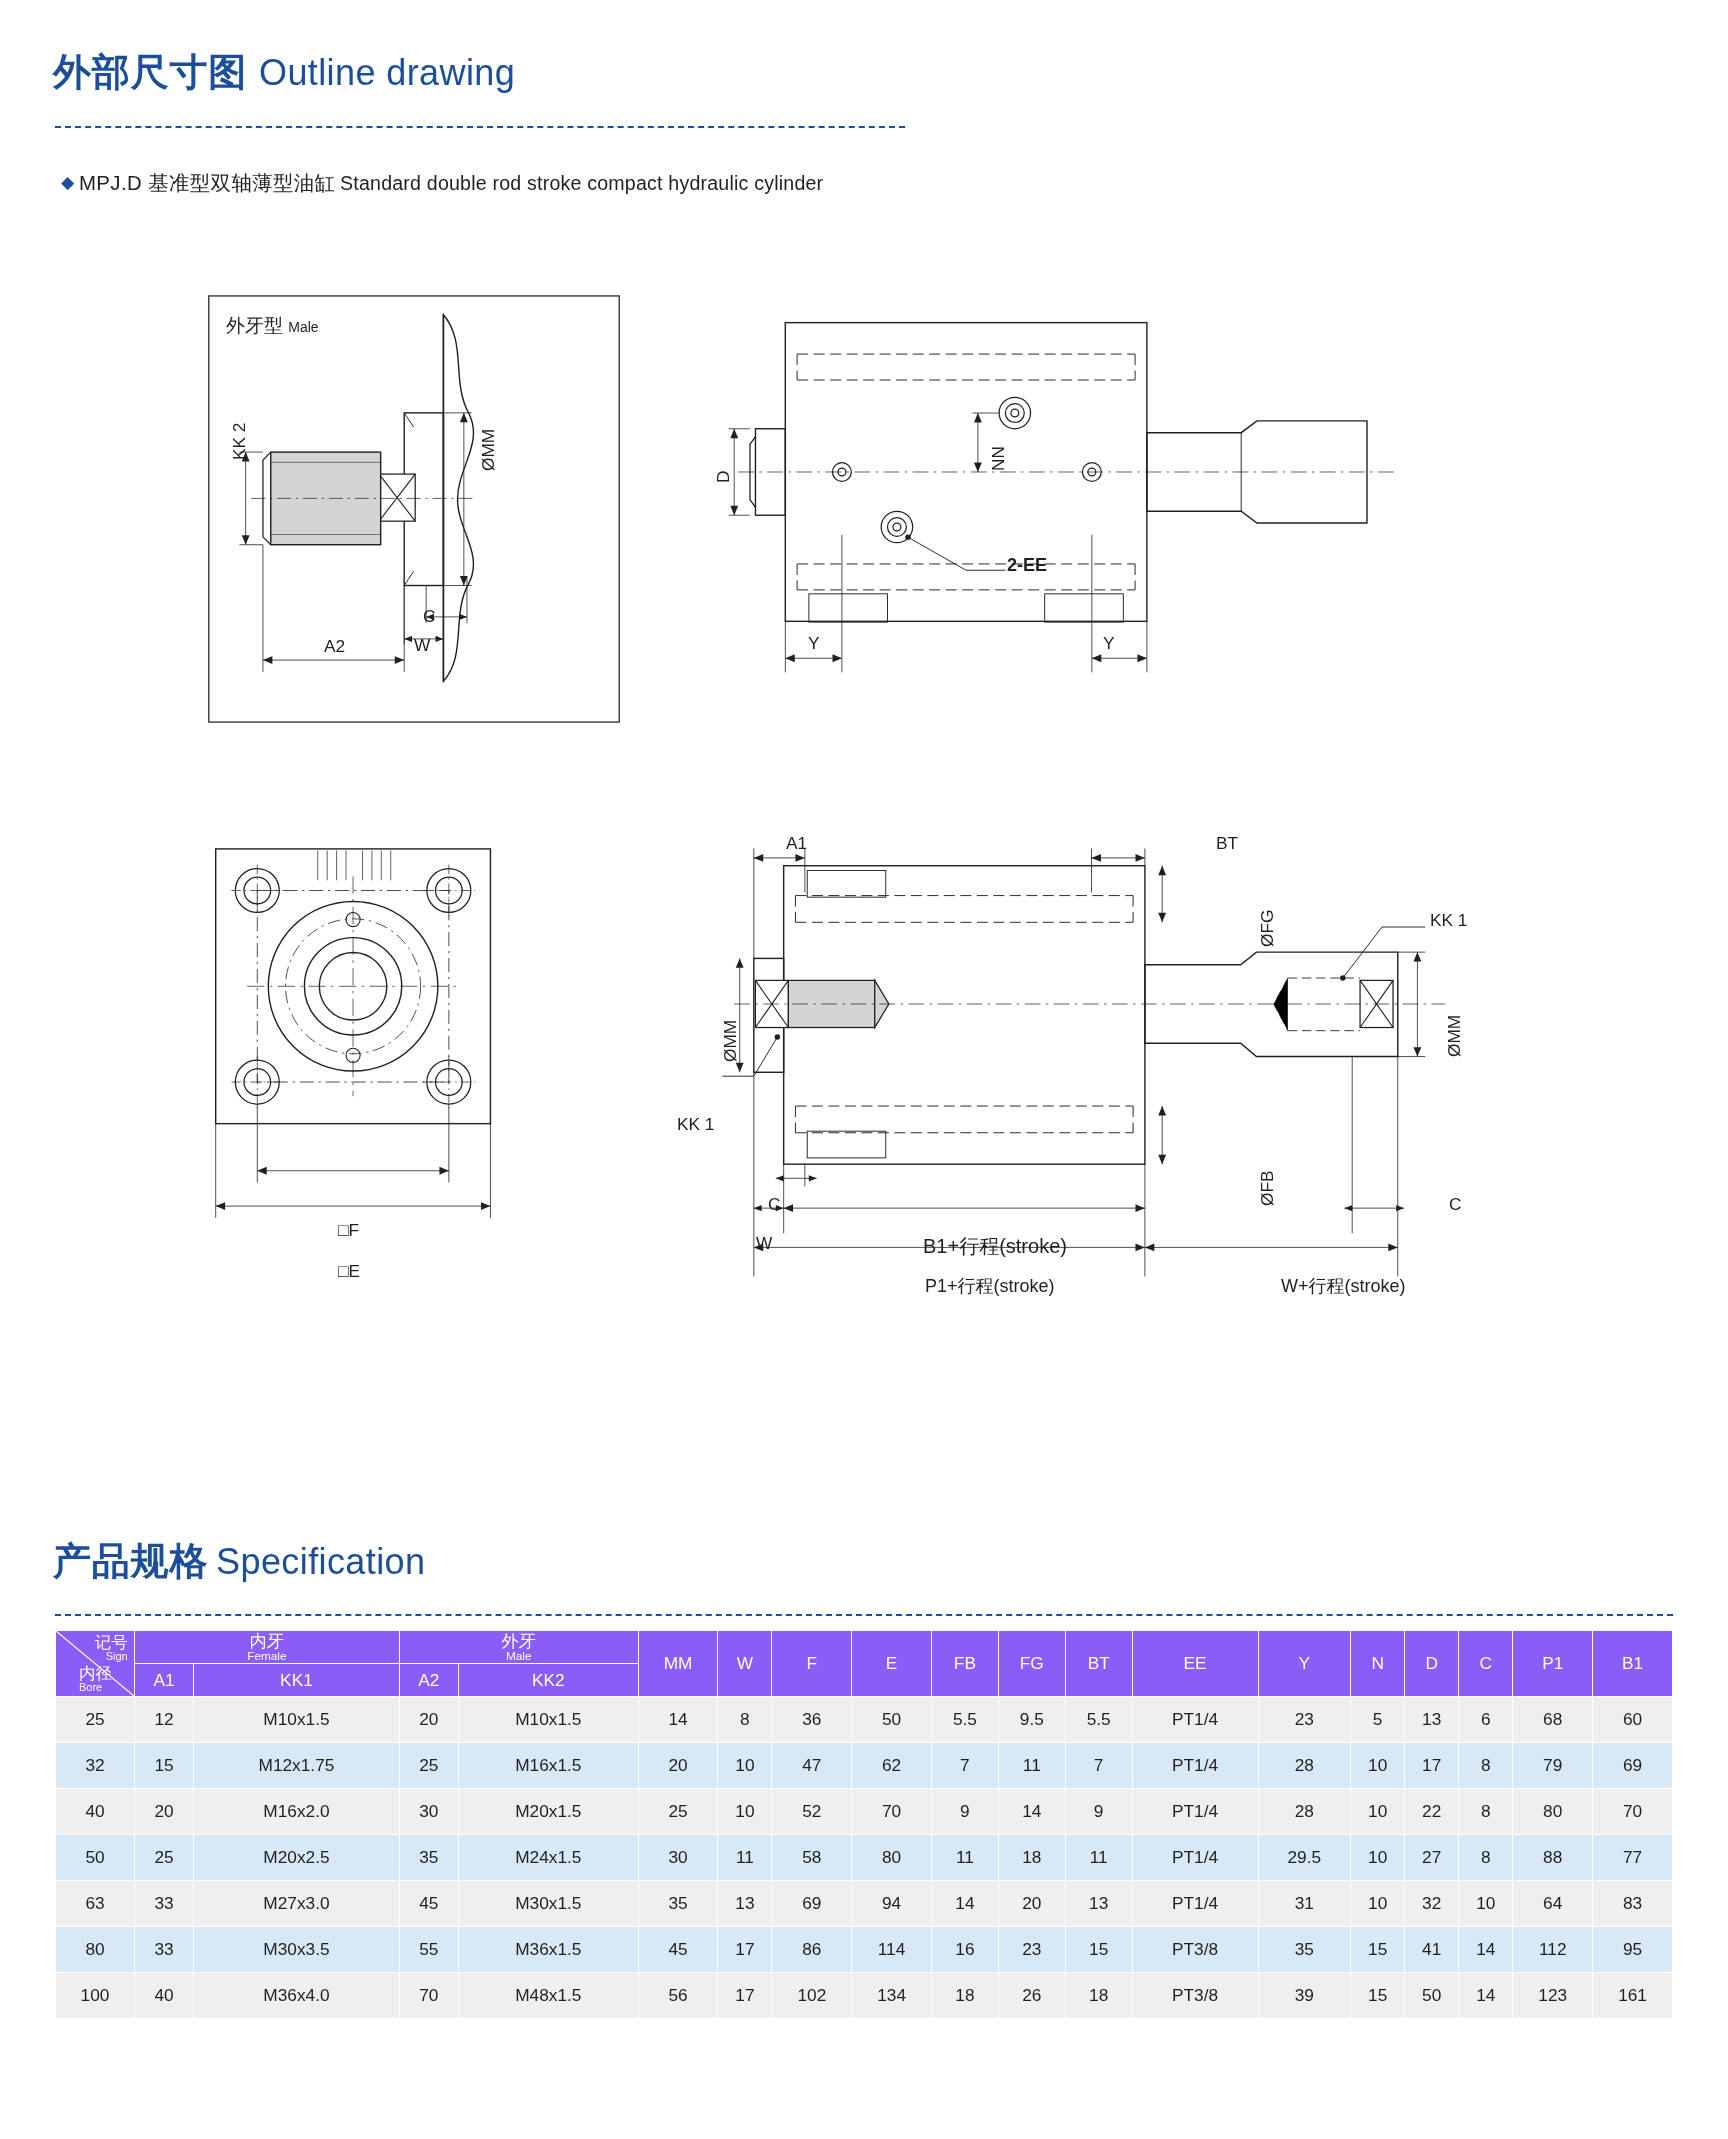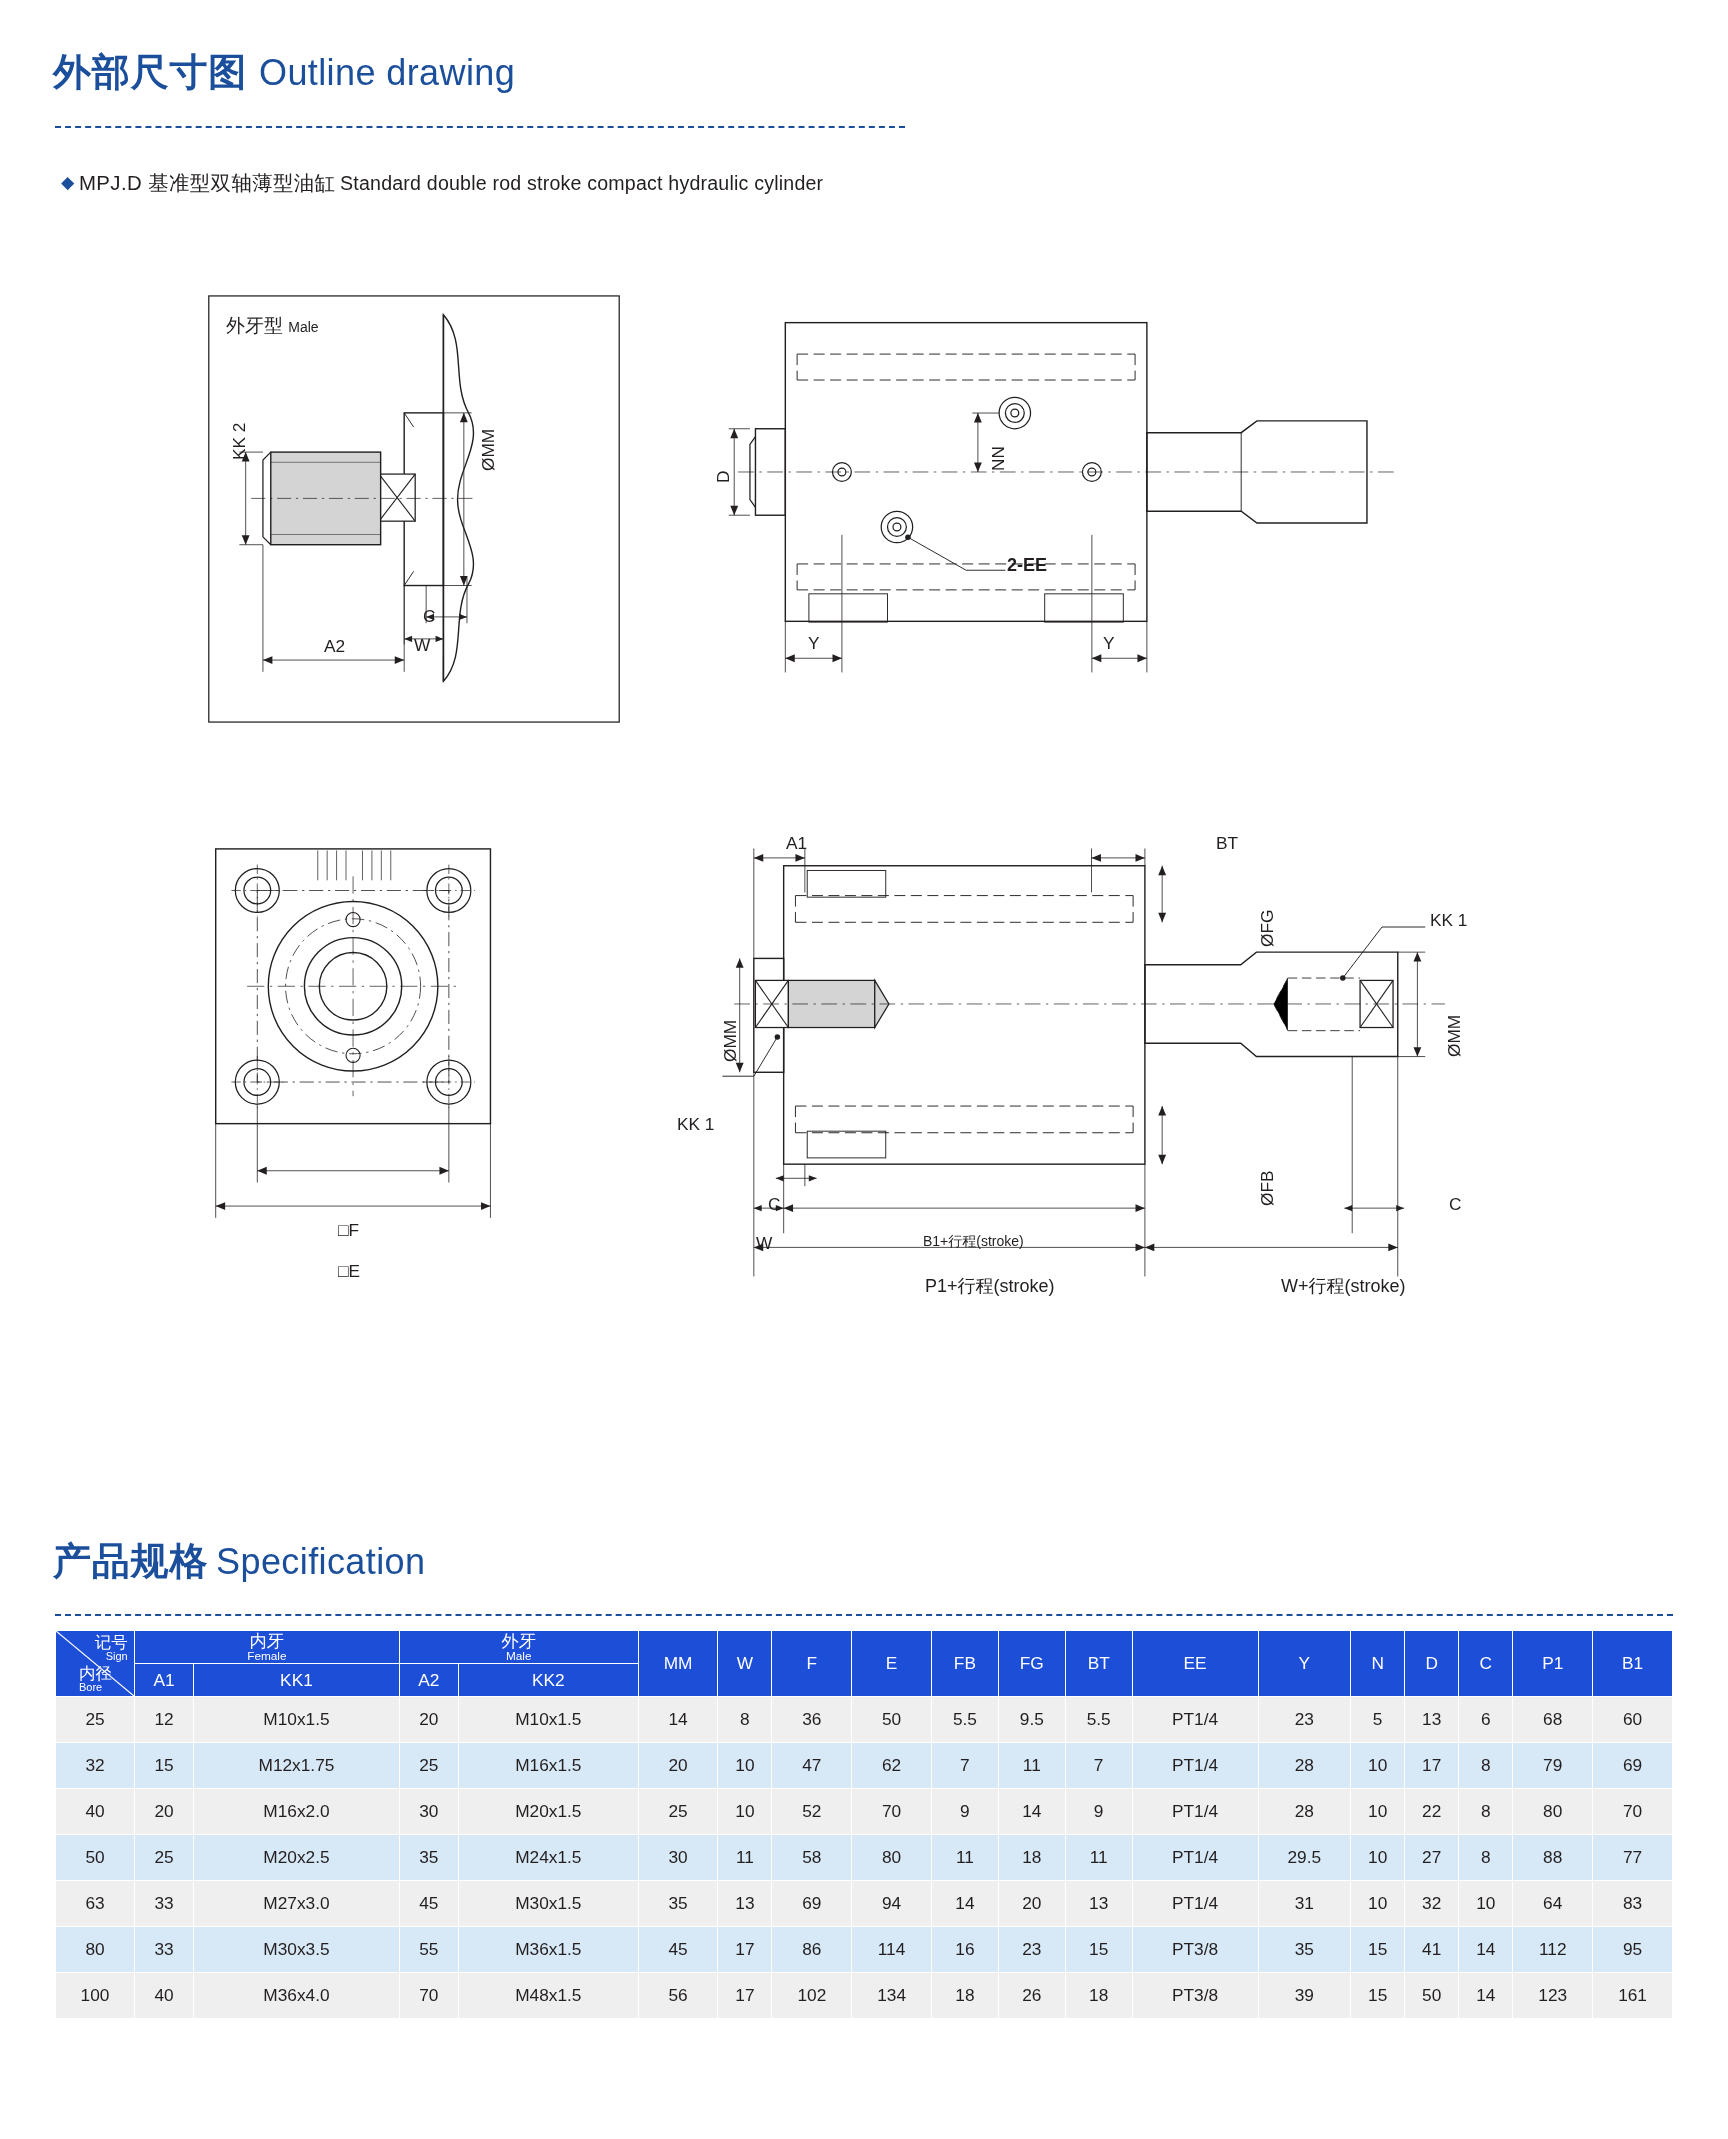--- a/index.html
+++ b/index.html
@@ -66,21 +66,21 @@
     border-collapse: collapse;
     font-size: 17.3px;
   }
   .spec-table th, .spec-table td {
     border: 0.8px solid #ffffff;
     text-align: center;
     vertical-align: middle;
     padding: 0;
   }
   .spec-table thead th {
-    background: #1d4ed8;
+    background: #8b5cf6;
     color: #ffffff;
     font-weight: normal;
     height: 33px;
   }
   .spec-table thead th.tall { height: 66px; }
   .spec-table tbody td {
     height: 46px;
     color: #231f20;
     border: 0.8px solid #ffffff;
   }
@@ -550,21 +550,21 @@
 </div>
 <div style="position:absolute;left:1430px;top:910px;font-size:17.3px;">
   <span>KK 1</span>
 </div>
 <div style="position:absolute;left:768px;top:1194px;font-size:17.3px;">
   <span>C</span>
 </div>
 <div style="position:absolute;left:756px;top:1233px;font-size:17.3px;">
   <span>W</span>
 </div>
-<div style="position:absolute;left:923px;top:1233px;font-size:14px;">
+<div style="position:absolute;left:923px;top:1233px;font-size:20px;">
   <span>B1+行程(stroke)</span>
 </div>
 <div style="position:absolute;left:925px;top:1274px;font-size:18px;">
   <span>P1+行程(stroke)</span>
 </div>
 <div style="position:absolute;left:1281px;top:1274px;font-size:18px;">
   <span>W+行程(stroke)</span>
 </div>
 <div style="position:absolute;left:1449px;top:1194px;font-size:17.3px;">
   <span>C</span>

